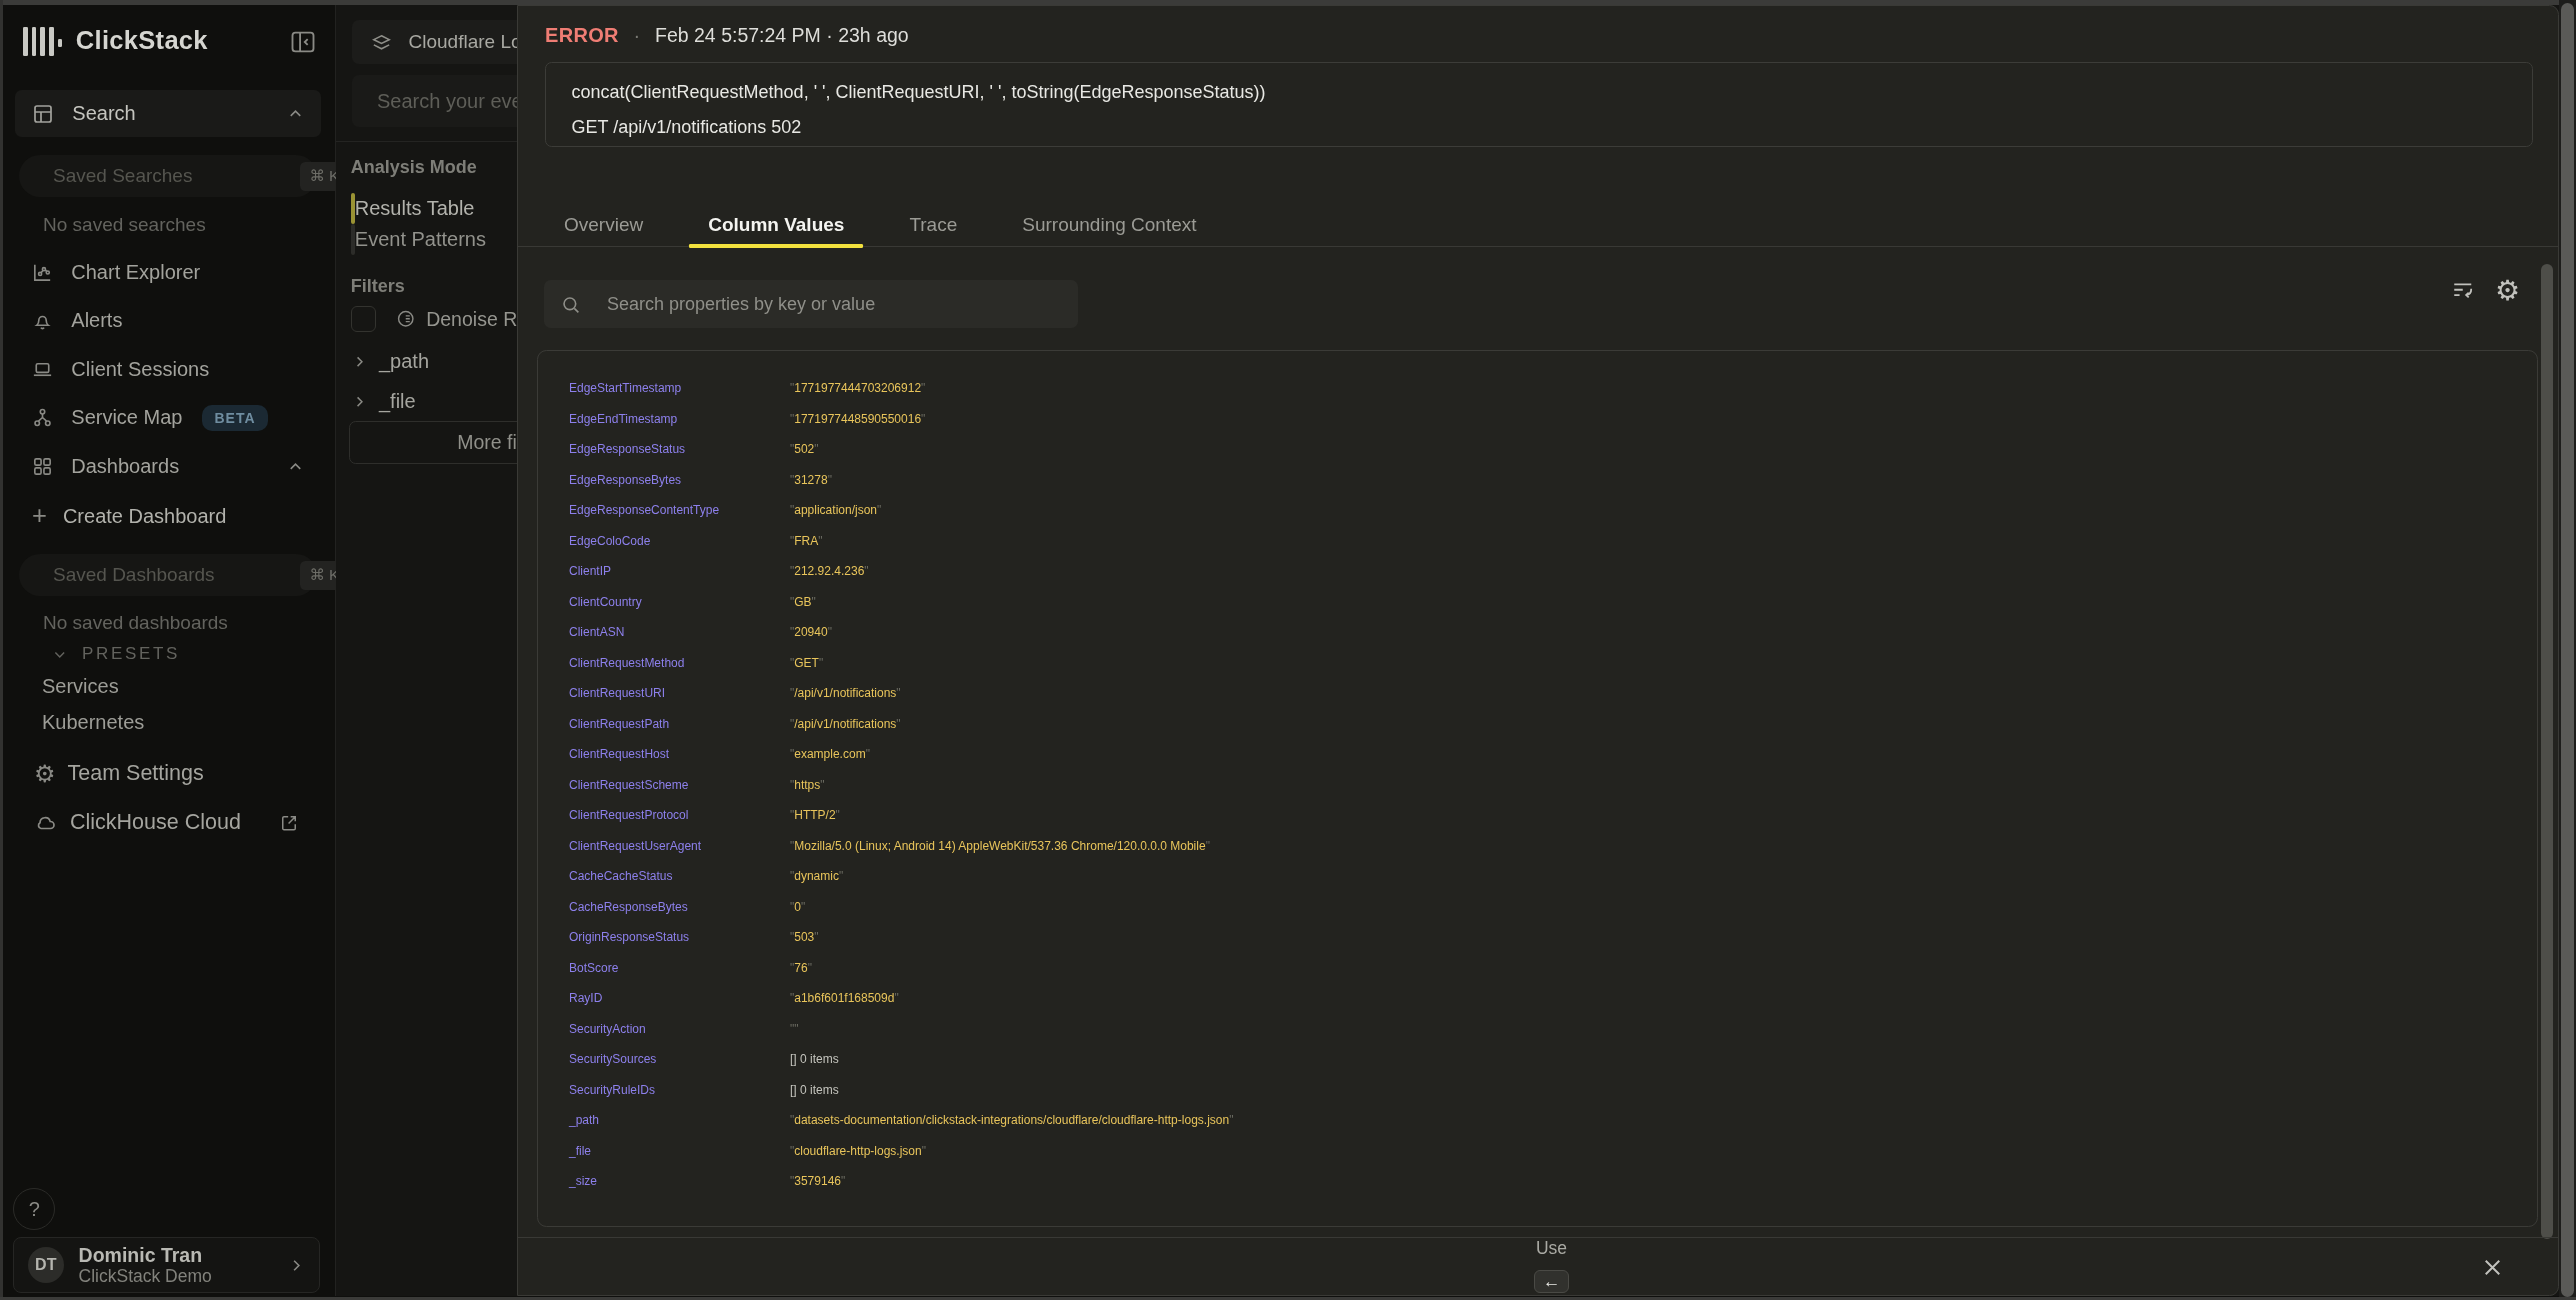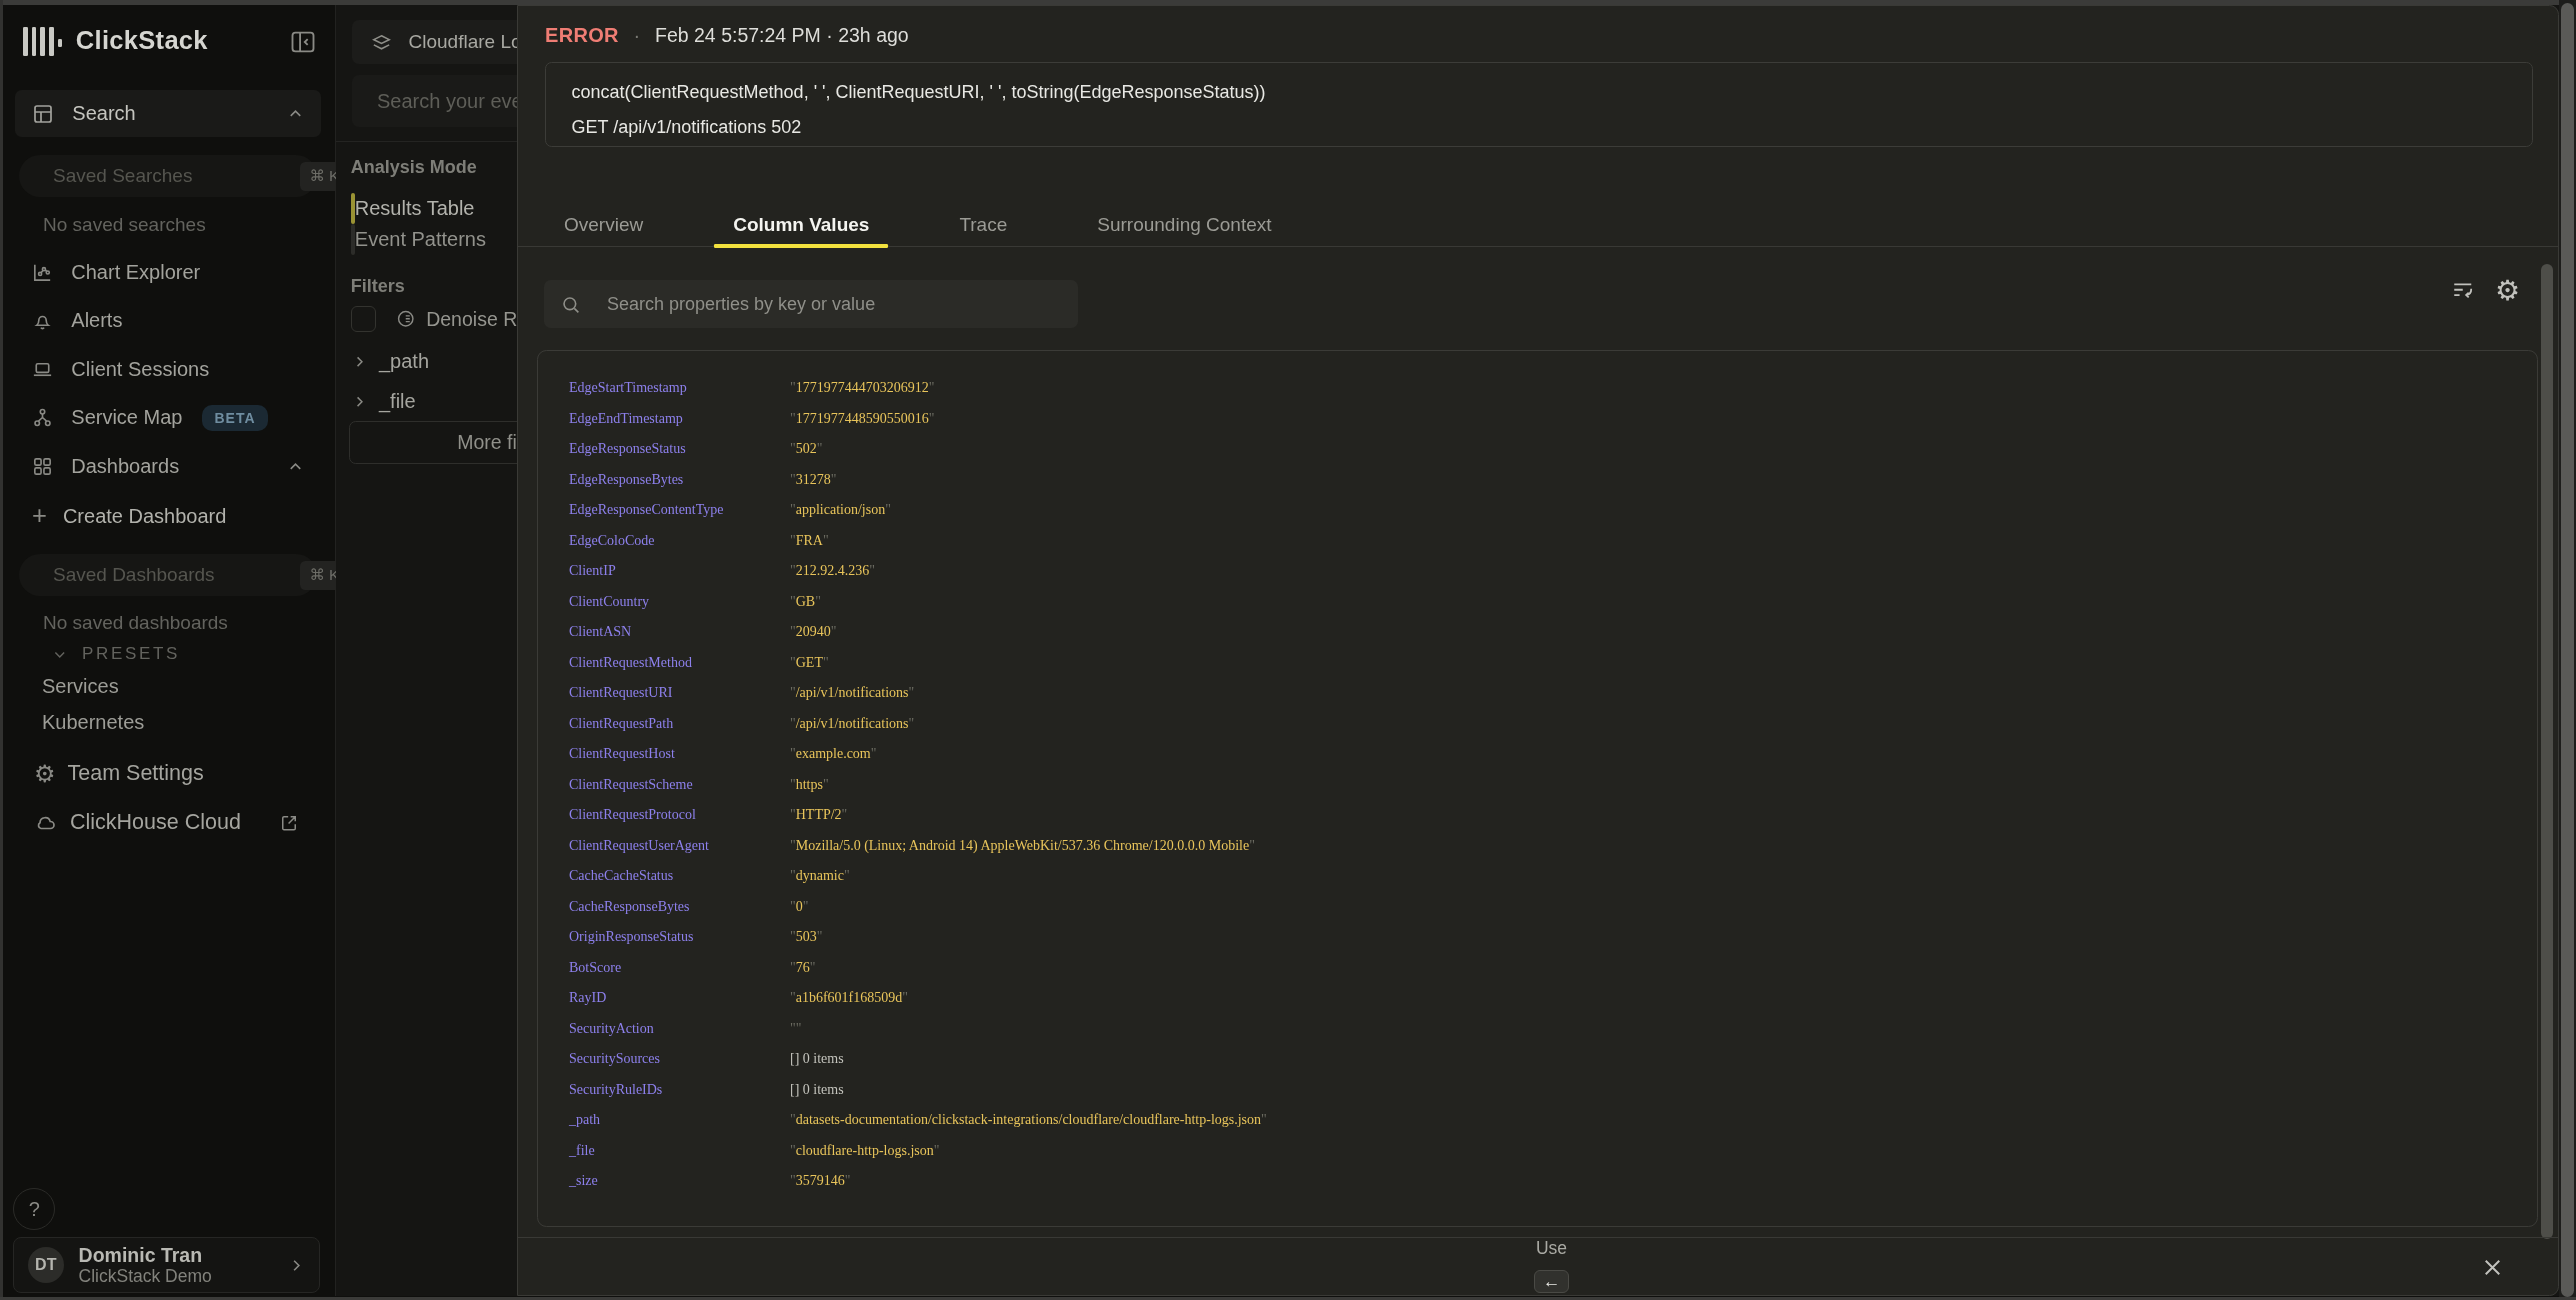--- a/index.html
+++ b/index.html
@@ -85,36 +85,36 @@
           border:0.7px solid #3a3a36;border-radius:0 9.4px 9.4px 0;overflow:hidden;}
   .ev-header{position:absolute;left:27px;top:17.5px;display:flex;align-items:center;gap:14.8px;}
   .severity{font-size:20px;font-weight:bold;color:#ef7d74;letter-spacing:0.3px;}
   .hdr-dot{font-size:20px;color:#7a7a74;}
   .hdr-time{font-size:19.5px;color:#dededa;}
   .sqlbox{position:absolute;left:27px;top:56px;width:1988px;height:85px;border:0.7px solid #3c3c38;border-radius:6.7px;
           padding:16px 25.5px;}
   .sql-line{font-size:18px;color:#e8e8e4;line-height:27px;}
   .sql-line.second{margin-top:8px;}
   .tabbar{position:absolute;left:0;top:197px;width:100%;height:44px;border-bottom:1.3px solid #393935;
-          display:flex;align-items:center;padding-left:27px;gap:25px;}
+          display:flex;align-items:center;padding-left:27px;}
   .tab{padding:0 19px;height:43px;display:flex;align-items:center;font-size:19px;color:#9b9b95;
        position:relative;margin-right:27px;white-space:nowrap;}
   .tab.active{color:#f4f4f0;font-weight:bold;}
   .tab.active::after{content:"";position:absolute;left:0;right:0;bottom:-1.3px;height:4px;background:#f2e13e;border-radius:1.3px;}
   .prop-search{position:absolute;left:25.5px;top:274px;width:534px;height:48px;background:#2b2b27;border-radius:6.7px;
                display:flex;align-items:center;padding:0 16px;color:#8f8f89;gap:12px;}
   .prop-search input{flex:1;background:transparent;border:0;outline:0;margin-left:12px;
                      font-family:"Liberation Sans",sans-serif;font-size:18px;color:#d5d5d0;}
   .prop-search input::placeholder{color:#8f8f89;}
   .tool-ic{position:absolute;top:271px;color:#c2c2bd;}
   .tool-ic.filter{right:83px;}
   .tool-ic.gear{right:38px;top:268px;}
   .prop-panel{position:absolute;left:19px;top:344px;width:2001px;height:877px;border:0.7px solid #3b3b37;border-radius:9.4px;
               padding:21.5px 0 0 31px;overflow:hidden;}
-  .prow{display:flex;align-items:center;height:30.5px;font-family:Liberation Serif, serif;font-size:14px;}
+  .prow{display:flex;align-items:center;height:30.5px;font-family:Liberation Sans, sans-serif;font-size:12px;}
   .pkey{flex:0 0 221px;color:#8d80ec;white-space:nowrap;padding-right:8px;}
   .pval{color:#e9c55b;white-space:nowrap;}
   .pval .q{color:#6c6c62;}
   .pval.raw{color:#c4c4bd;}
   .drawer-footer{position:absolute;left:0;bottom:0;width:100%;height:58px;border-top:0.7px solid #393935;
                  display:flex;align-items:center;padding-left:27px;font-size:17.5px;color:#a9a9a3;gap:10.7px;flex-direction:column;}
   kbd{min-width:31px;height:32px;background:#31312d;border:0.7px solid #4a4a45;border-radius:6px;
       display:inline-flex;align-items:center;justify-content:center;padding:0 8px;
       font-family:"Liberation Sans",sans-serif;font-size:17.5px;font-weight:bold;color:#e8e8e4;}
   .foot-div{width:0.7px;height:29.5px;background:#3a3a36;margin:0 13.4px;}

